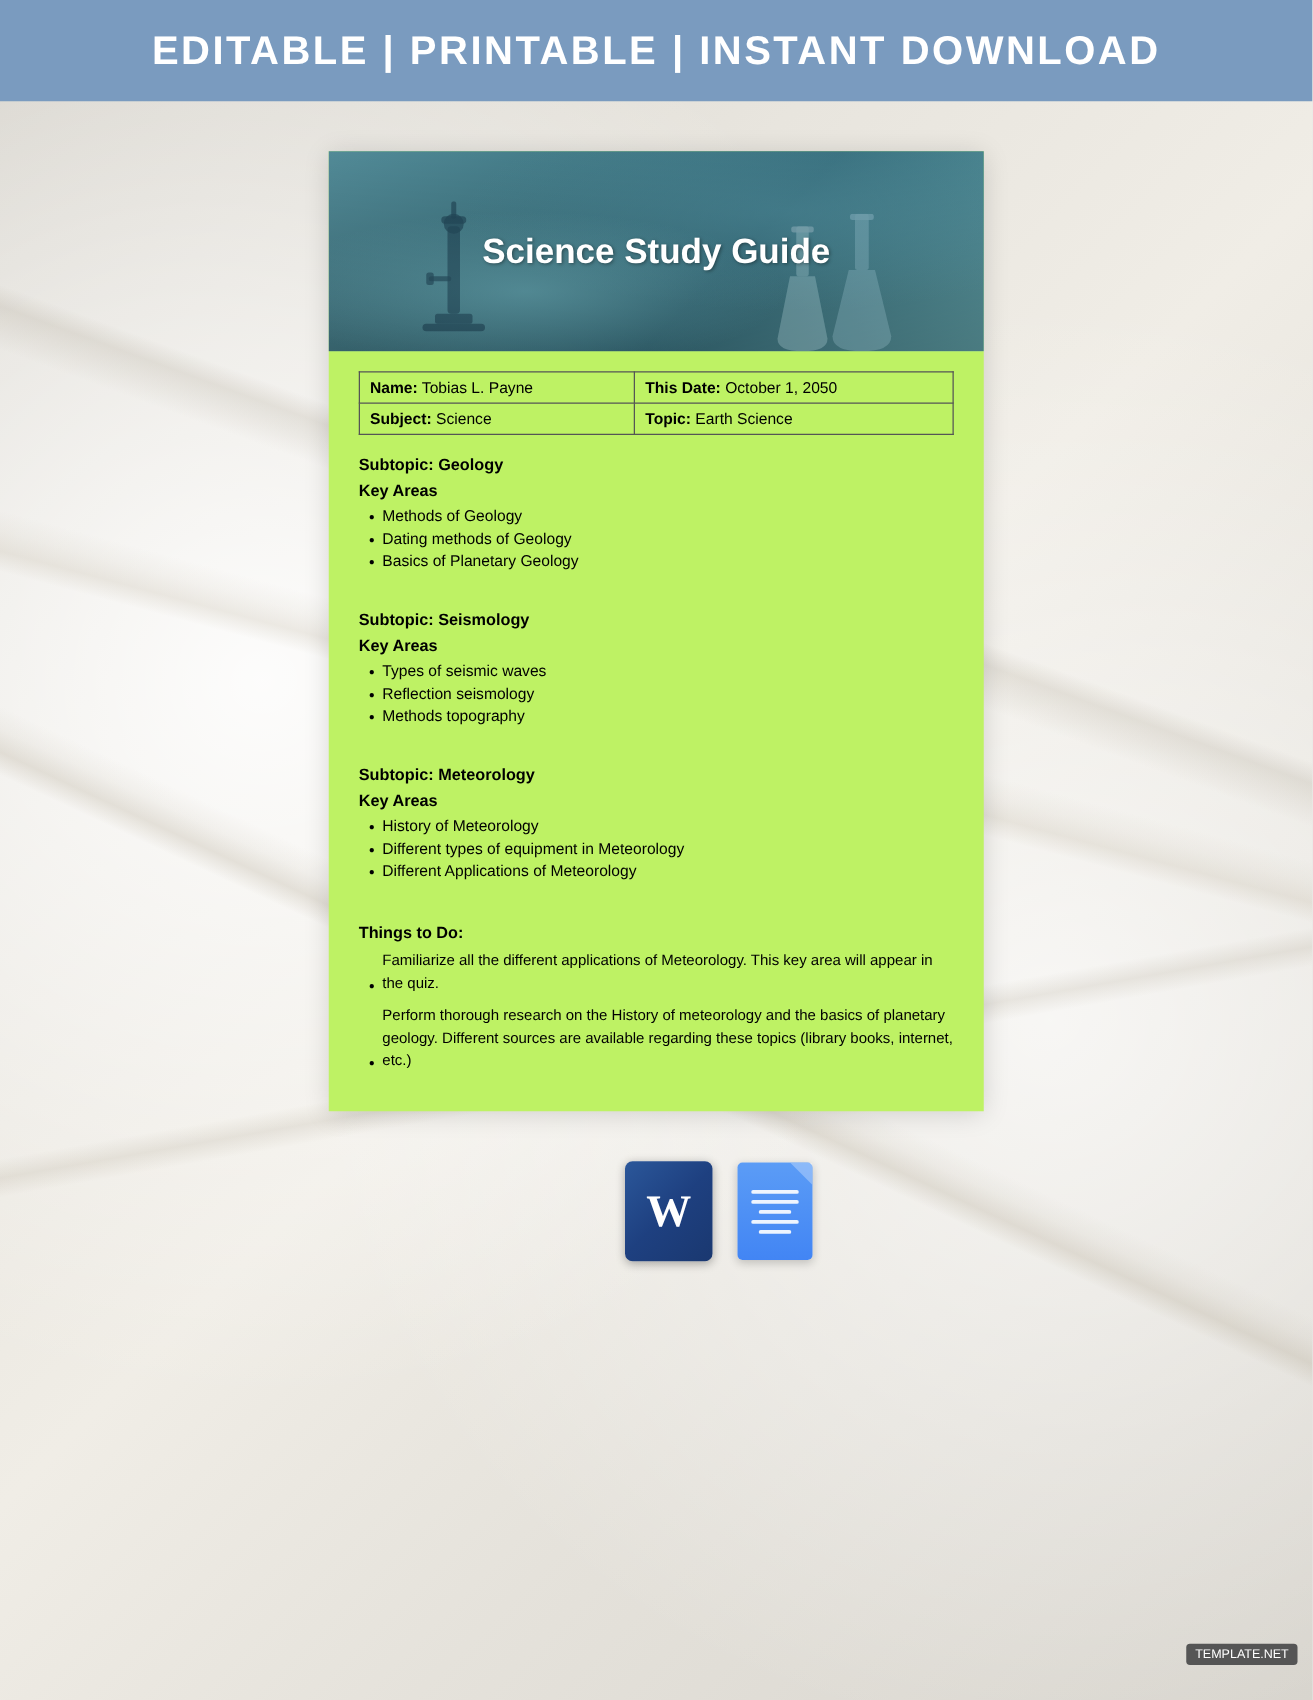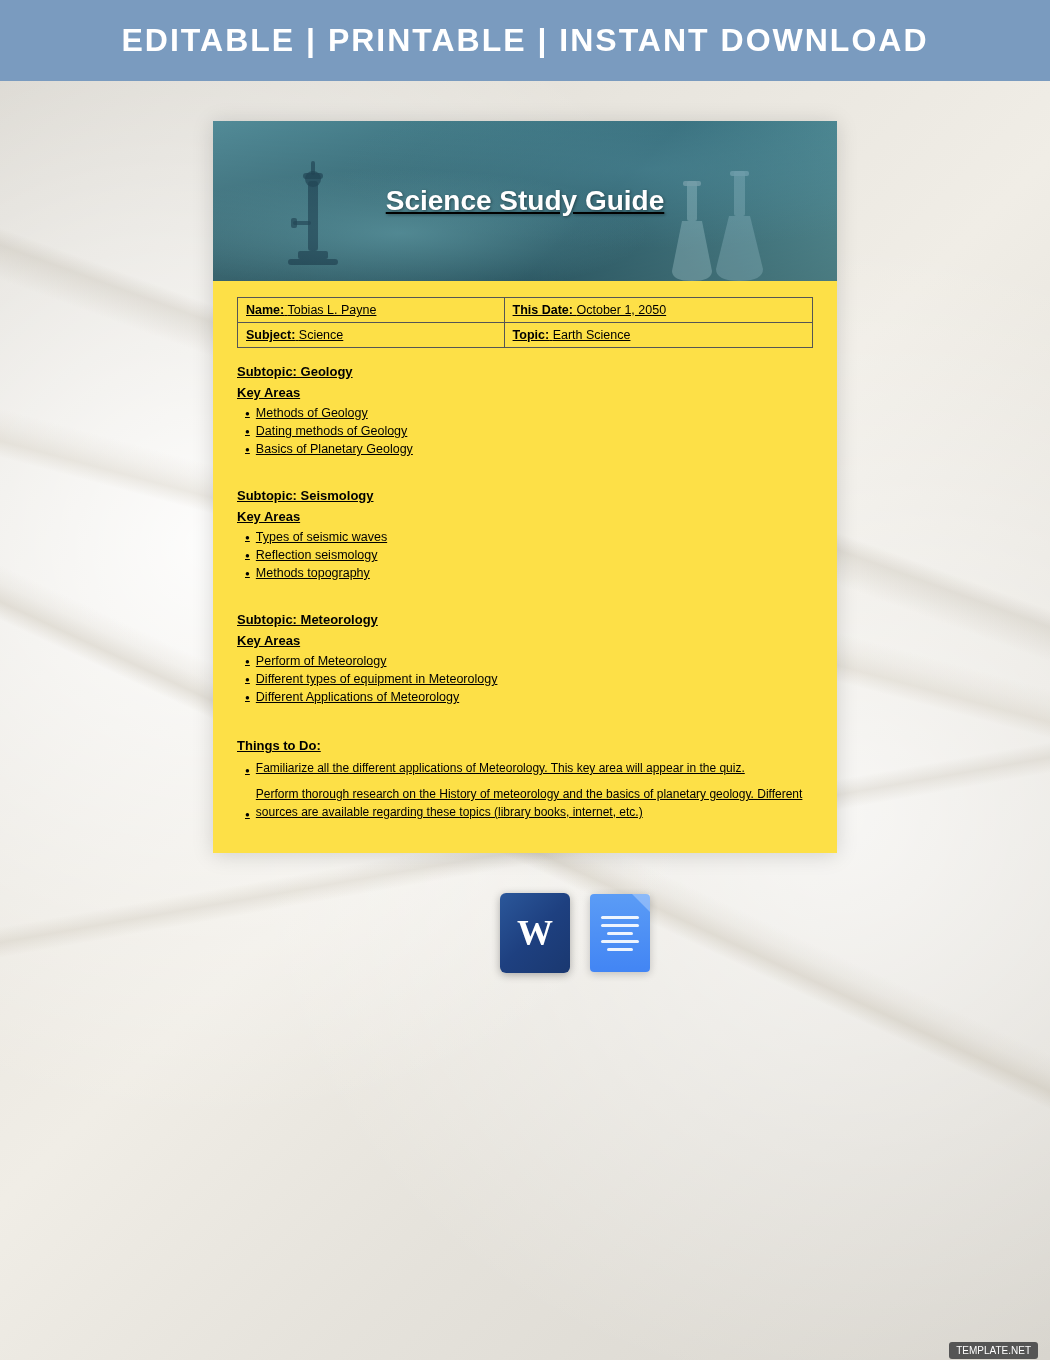--- a/index.html
+++ b/index.html
@@ -45,25 +45,24 @@
     }
 
     .page-content {
       display: flex;
       flex-direction: column;
       align-items: center;
       padding: 40px 0 60px 0;
     }
 
     .document-card {
-      width: 624px;
-      background-color: #fde047;
+      width: 524px;
+      background-color: #bef264;
       box-shadow: 0 2px 20px rgba(0,0,0,0.15);
       position: relative;
-      text-decoration: underline;
     }
 
     .doc-hero {
       width: 100%;
       height: 160px;
       background: linear-gradient(135deg, #5b9aa8 0%, #4a8896 30%, #3d7a8a 60%, #6ab0b8 100%);
       position: relative;
       overflow: hidden;
       display: flex;
       align-items: center;
@@ -278,21 +277,21 @@
       border-radius: 2px;
       opacity: 0.9;
     }
 
     .docs-line-short {
       width: 26px;
     }
 
     .template-badge {
       position: absolute;
-      bottom: 1px;
+      bottom: 28px;
       right: 12px;
       background: #555;
       color: white;
       font-size: 10px;
       padding: 3px 7px;
       border-radius: 3px;
     }
 
     .spacer { height: 10px; }
   </style>
@@ -379,21 +378,21 @@
             <span>Methods topography</span>
           </li>
       </ul>
 
       <div class="spacer"></div>
 
       <div class="section-subtitle">Subtopic: Meteorology</div>
       <div class="key-areas-label">Key Areas</div>
       <ul class="bullet-list">
         <li>
-            <span>Perform of Meteorology</span>
+            <span>History of Meteorology</span>
           </li>
         <li>
             <span>Different types of equipment in Meteorology</span>
           </li>
         <li>
             <span>Different Applications of Meteorology</span>
           </li>
       </ul>
 
       <div class="spacer"></div>

